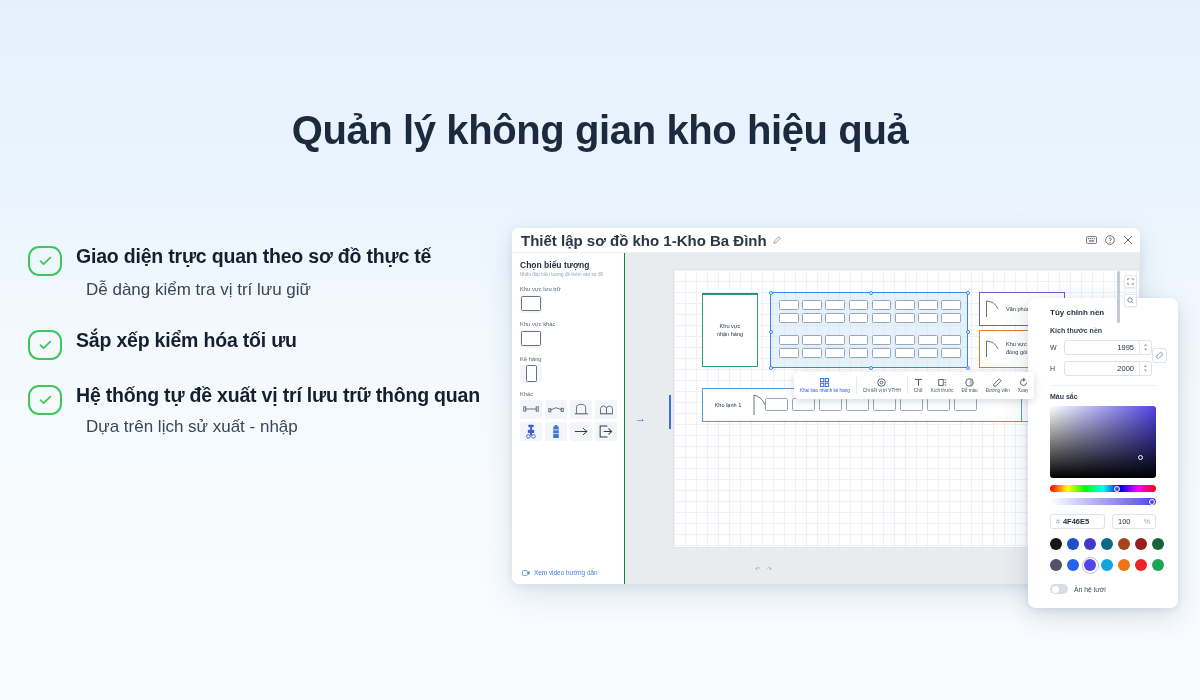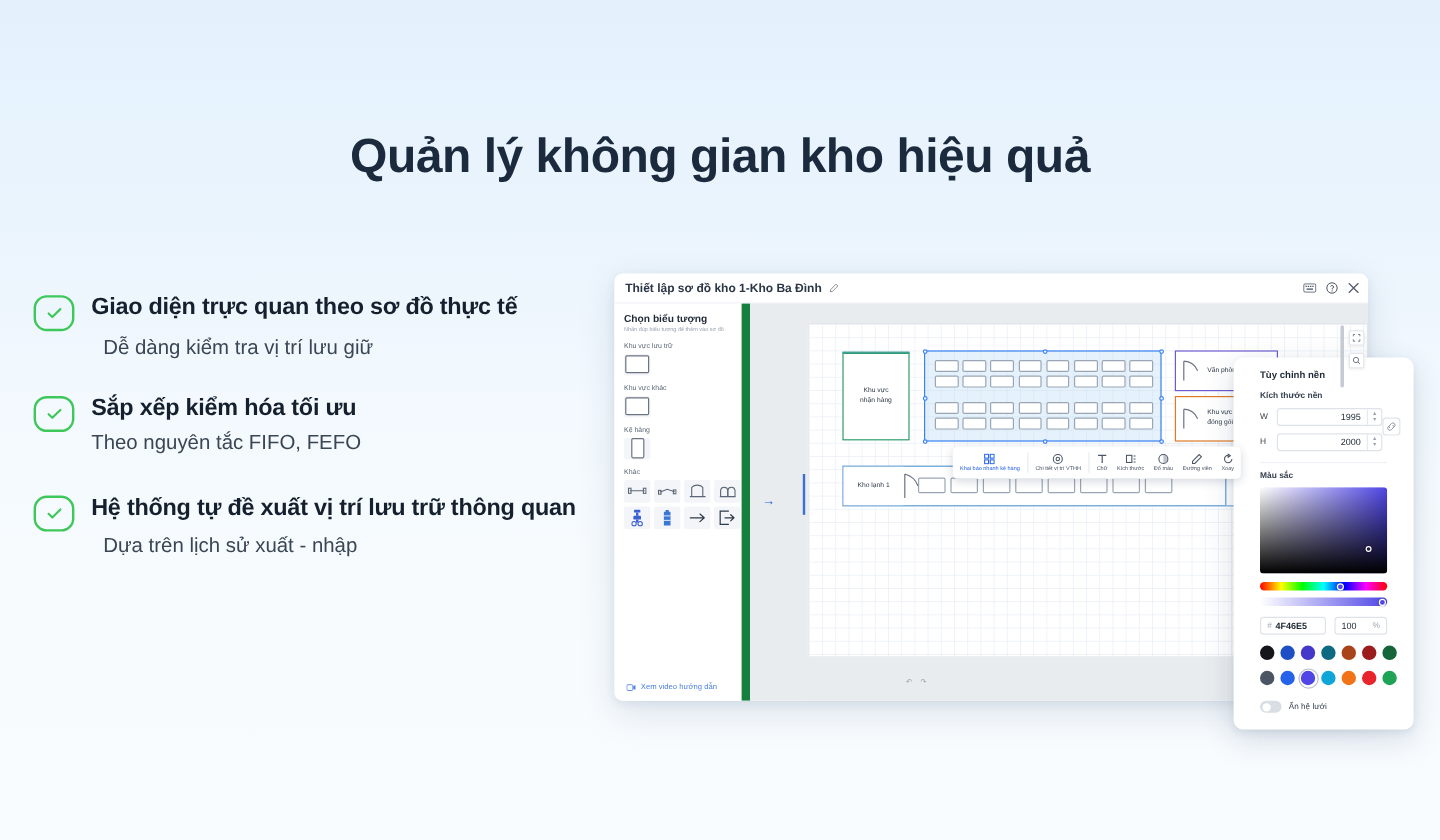--- a/index.html
+++ b/index.html
@@ -50,32 +50,32 @@
     border-radius: 7px;
     box-shadow: 0 10px 30px rgba(30,60,100,0.13), 0 2px 8px rgba(30,60,100,0.08);
     overflow: hidden;
   }
   .titlebar {
     height: 25px; display: flex; align-items: center;
     padding: 0 7px 0 9px; background: #ffffff;
     border-bottom: 1px solid #eef1f5;
   }
   .titlebar-title {
-    font-size: 10px; font-weight: bold; color: #2b3646; white-space: nowrap;
+    font-size: 15px; font-weight: bold; color: #2b3646; white-space: nowrap;
   }
   .title-edit { margin-left: 6px; display: flex; align-items: center; }
   .win-ctrls { margin-left: auto; display: flex; align-items: center; gap: 8px; }
   .win-ctrls span { display: flex; align-items: center; color: #4b5563; }
 
   .app-body { display: flex; height: 331px; }
 
   
   .sidebar {
     width: 113px; flex: none; background: #fff;
-    border-right: 7px solid #15803d;
+    border-right: 1px solid #15803d;
     padding: 7px 8px 0 8px; overflow: hidden;
   }
   .sb-h { font-size: 8.5px; font-weight: bold; color: #1f2a37; }
   .sb-sub { font-size: 4.6px; color: #9aa4b2; margin-top: 2px; line-height: 1.25; }
   .sb-label { font-size: 5.8px; color: #5b6775; margin: 8px 0 3px; }
   .shape-sq {
     width: 20px; height: 15px; border: 1.2px solid #6b7280; border-radius: 1.5px;
     background: #fff;
   }
   .shape-tall {
@@ -316,21 +316,20 @@
     <div class="feat-sub">Dễ dàng kiểm tra vị trí lưu giữ</div>
   </div>
 
   <div class="feat f2">
     <div class="check-badge">
       <svg width="13" height="10" viewBox="0 0 13 10">
           <path d="M1.5 5.2 L4.6 8.2 L11.3 1.6" stroke="#3ec75a" stroke-width="1.8" fill="none" stroke-linecap="round" stroke-linejoin="round"></path>
         </svg>
     </div>
     <div class="feat-title">Sắp xếp kiểm hóa tối ưu</div>
-    <div class="feat-sub">Theo nguyên tắc FIFO, FEFO</div>
   </div>
 
   <div class="feat f3">
     <div class="check-badge">
       <svg width="13" height="10" viewBox="0 0 13 10">
           <path d="M1.5 5.2 L4.6 8.2 L11.3 1.6" stroke="#3ec75a" stroke-width="1.8" fill="none" stroke-linecap="round" stroke-linejoin="round"></path>
         </svg>
     </div>
     <div class="feat-title">Hệ thống tự đề xuất vị trí lưu trữ thông quan</div>
     <div class="feat-sub">Dựa trên lịch sử xuất - nhập</div>

